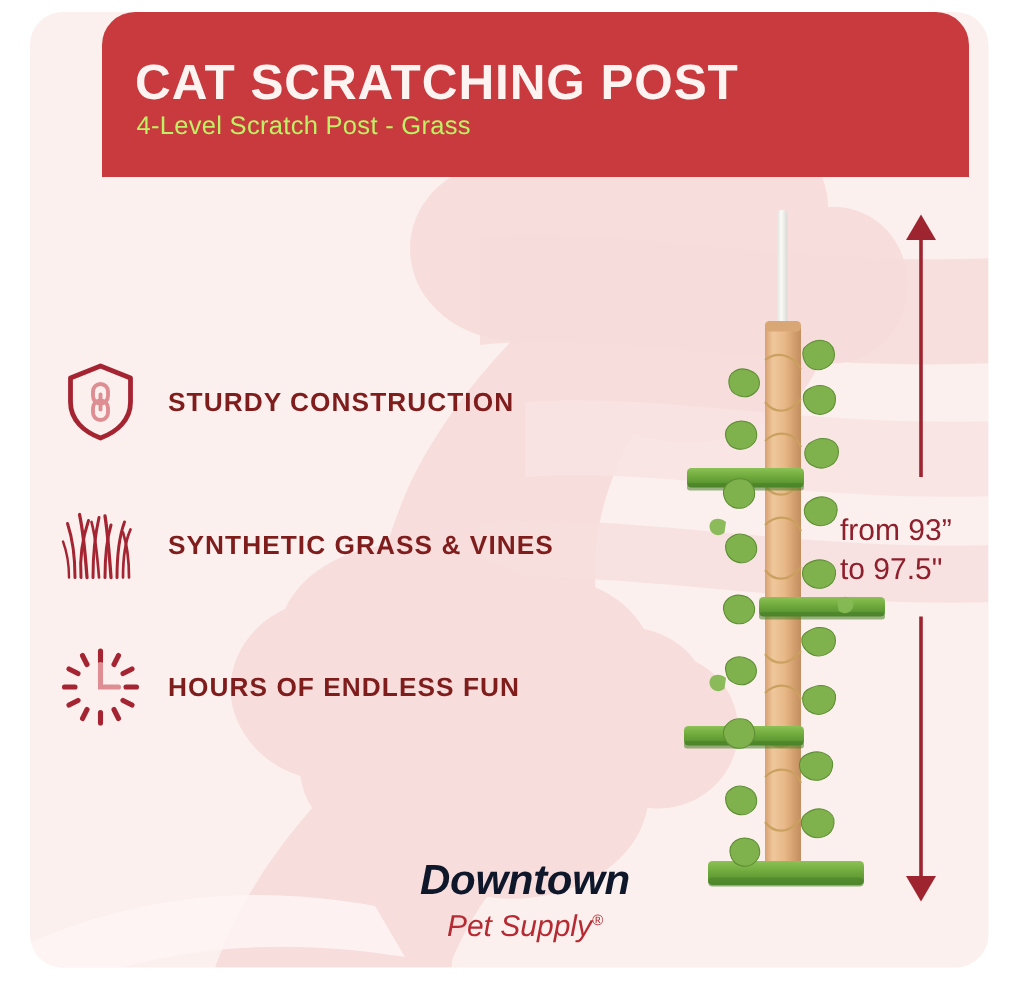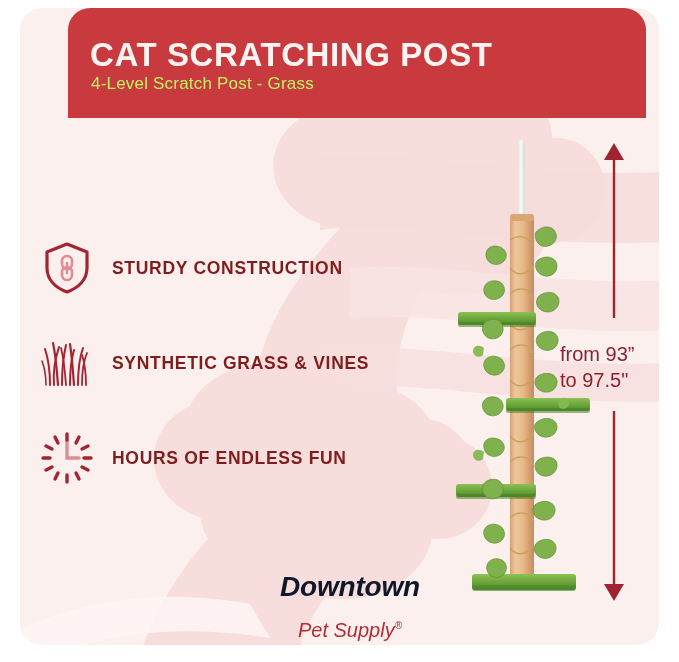--- a/index.html
+++ b/index.html
@@ -157,21 +157,21 @@
   }
   .logo-top {
     font-size: 28px;
     font-weight: 900;
     font-style: italic;
     color: #0f172a;
     letter-spacing: -0.2px;
     line-height: 1;
   }
   .logo-bottom {
-    margin-top: 19px;
+    margin-top: 7px;
     font-size: 20px;
     font-style: italic;
     font-weight: 400;
     color: #b62b33;
     line-height: 1;
   }
   .logo-reg {
     font-size: 10px;
     vertical-align: super;
   }

